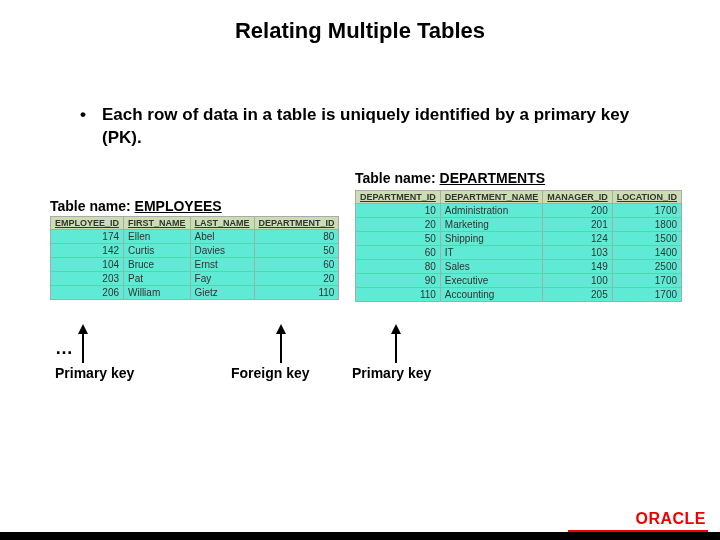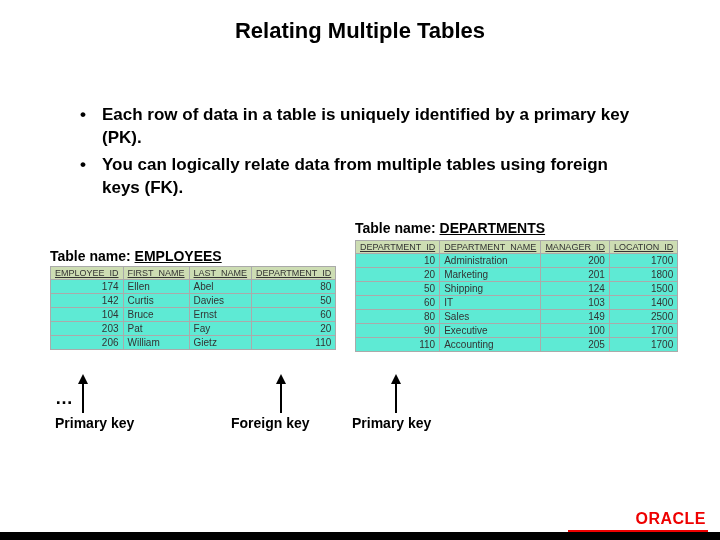--- a/index.html
+++ b/index.html
@@ -7,21 +7,21 @@
   .slide { width: 720px; height: 540px; position: relative; }
   .title { text-align: center; font-size: 22px; font-weight: bold; margin-top: 18px; }
   .bullets { margin: 60px 70px 0 80px; font-size: 17px; font-weight: bold; line-height: 1.35; }
   .bullets li { list-style: none; position: relative; padding-left: 22px; margin-bottom: 4px; }
   .bullets li::before { content: "•"; position: absolute; left: 0; top: 0; }
   .tables-wrap { position: relative; margin-top: 20px; }
   .tbl-caption { font-weight: bold; font-size: 14px; }
   .tbl-caption.emp { position: absolute; left: 50px; top: 28px; text-align: center; }
   .tbl-caption.dept { position: absolute; left: 355px; top: 0px; }
   .dbtable { border-collapse: collapse; font-size: 10px; color: #333; }
-  .dbtable th { background: #cdddb3; border: 1px solid #aaa; padding: 1px 4px; font-weight: normal; font-size: 9px; text-decoration: underline; color: #333; white-space: nowrap; margin-top: 8px; }
+  .dbtable th { background: #cdddb3; border: 1px solid #aaa; padding: 1px 4px; font-weight: bold; font-size: 9px; text-decoration: underline; color: #333; white-space: nowrap; margin-top: 8px; }
   .dbtable td { background: #5eead4; border: 1px solid #aaa; padding: 1px 4px; white-space: nowrap; }
   .dbtable td.num { text-align: right; }
   .emp-tbl { position: absolute; left: 50px; top: 46px; }
   .dept-tbl { position: absolute; left: 355px; top: 20px; }
   .ellipsis { position: absolute; left: 55px; top: 168px; font-size: 18px; font-weight: bold; }
   .key-labels { position: absolute; top: 195px; left: 0; width: 720px; }
   .key-labels span { font-size: 14px; font-weight: bold; position: absolute; }
   .kl1 { left: 55px; }
   .kl2 { left: 231px; }
   .kl3 { left: 352px; }
@@ -33,21 +33,20 @@
   .redbar { position: absolute; right: 12px; bottom: 26px; width: 140px; height: 2px; background: #e00; }
 </style>
 </head>
 <body>
 
 <div class="slide">
   <h1 class="title">Relating Multiple Tables</h1>
 
   <ul class="bullets">
     <li>Each row of data in a table is uniquely identified by a primary key (PK).</li>
-    <li>You can logically relate data from multiple tables using foreign keys (FK).</li>
   </ul>
 
   <div class="tables-wrap">
 
     <div class="tbl-caption emp">
       <span>Table name: </span><span style="text-decoration:underline">EMPLOYEES</span>
     </div>
     <table class="dbtable emp-tbl">
       <tbody>
           <tr>

